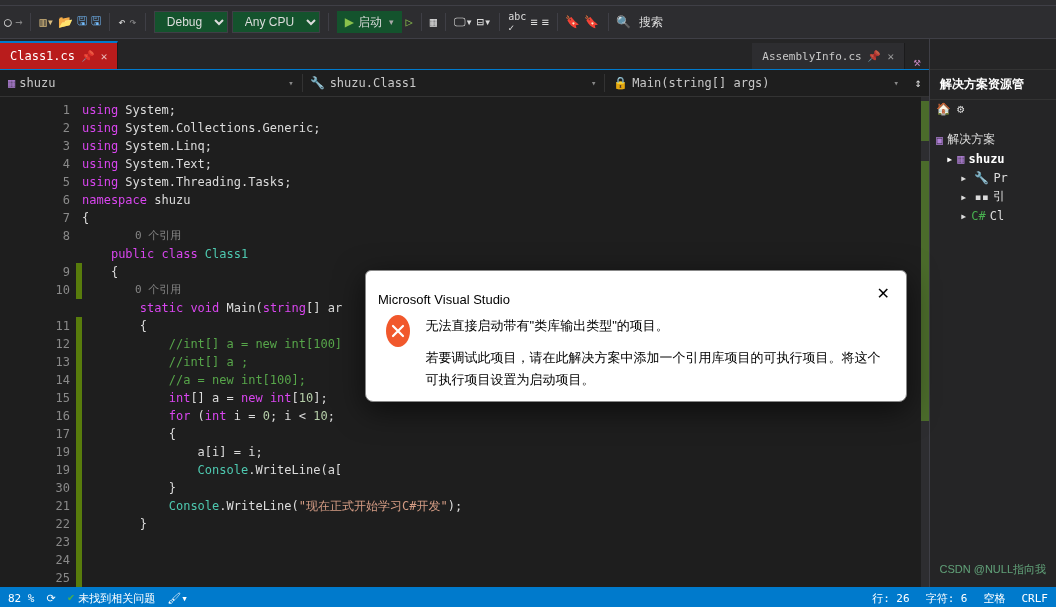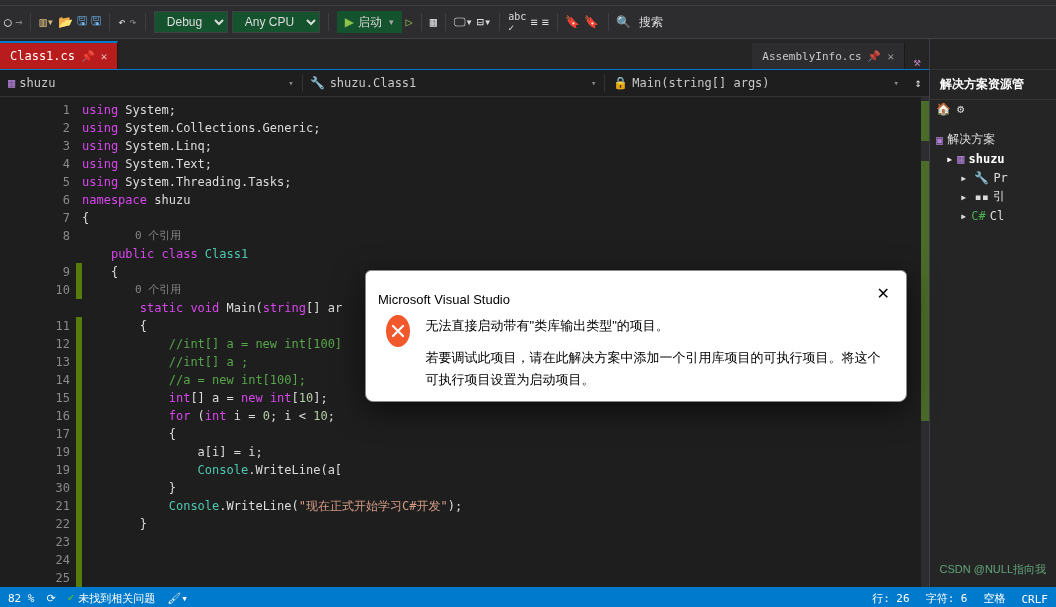--- a/index.html
+++ b/index.html
@@ -30,21 +30,21 @@
   .num{color:#b5cea8}
   .codelens{color:#858585;font-size:11px}
   .sidepanel{width:126px;background:#252526;border-left:1px solid #3f3f46;display:flex;flex-direction:column}
   .side-tabbar{height:30px;display:flex;align-items:flex-end;padding-left:4px;background:#252526;border-bottom:1px solid #333}
   .sidehead{padding:6px 10px;font-weight:bold;color:#fff;border-bottom:1px solid #333}
   .sidesearch{margin:6px;height:22px;background:#333337;border:1px solid #3f3f46;padding:0 6px;color:#999;display:flex;align-items:center}
   .tree{padding:4px 2px;font-size:12px}
   .tree-row{display:flex;align-items:center;height:19px;gap:4px;color:#dcdcdc;padding-left:4px}
   .tree-row.bold{color:#fff;font-weight:600}
   .statusbar{height:22px;background:#007acc;display:flex;align-items:center;color:#fff;font-size:11px;padding:0 8px;gap:12px}
-  .statusbar .right{margin-left:auto;display:flex;gap:16px;align-items:flex-end}
+  .statusbar .right{margin-left:auto;display:flex;gap:16px;align-items:center}
   .dialog-back{position:absolute;inset:0;pointer-events:none}
   .dialog{position:absolute;top:270px;left:365px;width:540px;background:#fff;color:#000;font-family:"Microsoft YaHei","Segoe UI",sans-serif;border:1px solid #888;border-radius:6px 6px 8px 8px;box-shadow:0 8px 30px rgba(0,0,0,.6);pointer-events:auto}
   .dialog-title{display:flex;align-items:flex-end;height:36px;padding:0 12px;font-size:13px}
   .dialog-close{margin-left:auto;background:none;border:none;font-size:16px;font-weight:300;padding:4px}
   .dialog-body{display:flex;padding:8px 20px 10px 20px;gap:16px}
   .dialog-icon{width:32px;height:32px;border-radius:50%;background:#f1582c;display:flex;align-items:center;justify-content:center;color:#fff}
   .dialog-text{font-size:13px;line-height:1.7}
   .dialog-buttons{display:flex;justify-content:flex-end;padding:0 20px 18px}
   .dialog-buttons button{min-width:88px;height:28px;border:1px solid #0078d4;background:#fff;color:#000;font-size:12px}
   .watermark{position:absolute;right:10px;bottom:30px;color:#86efac;font-size:11px;font-family:"Microsoft YaHei",sans-serif;opacity:.6}

